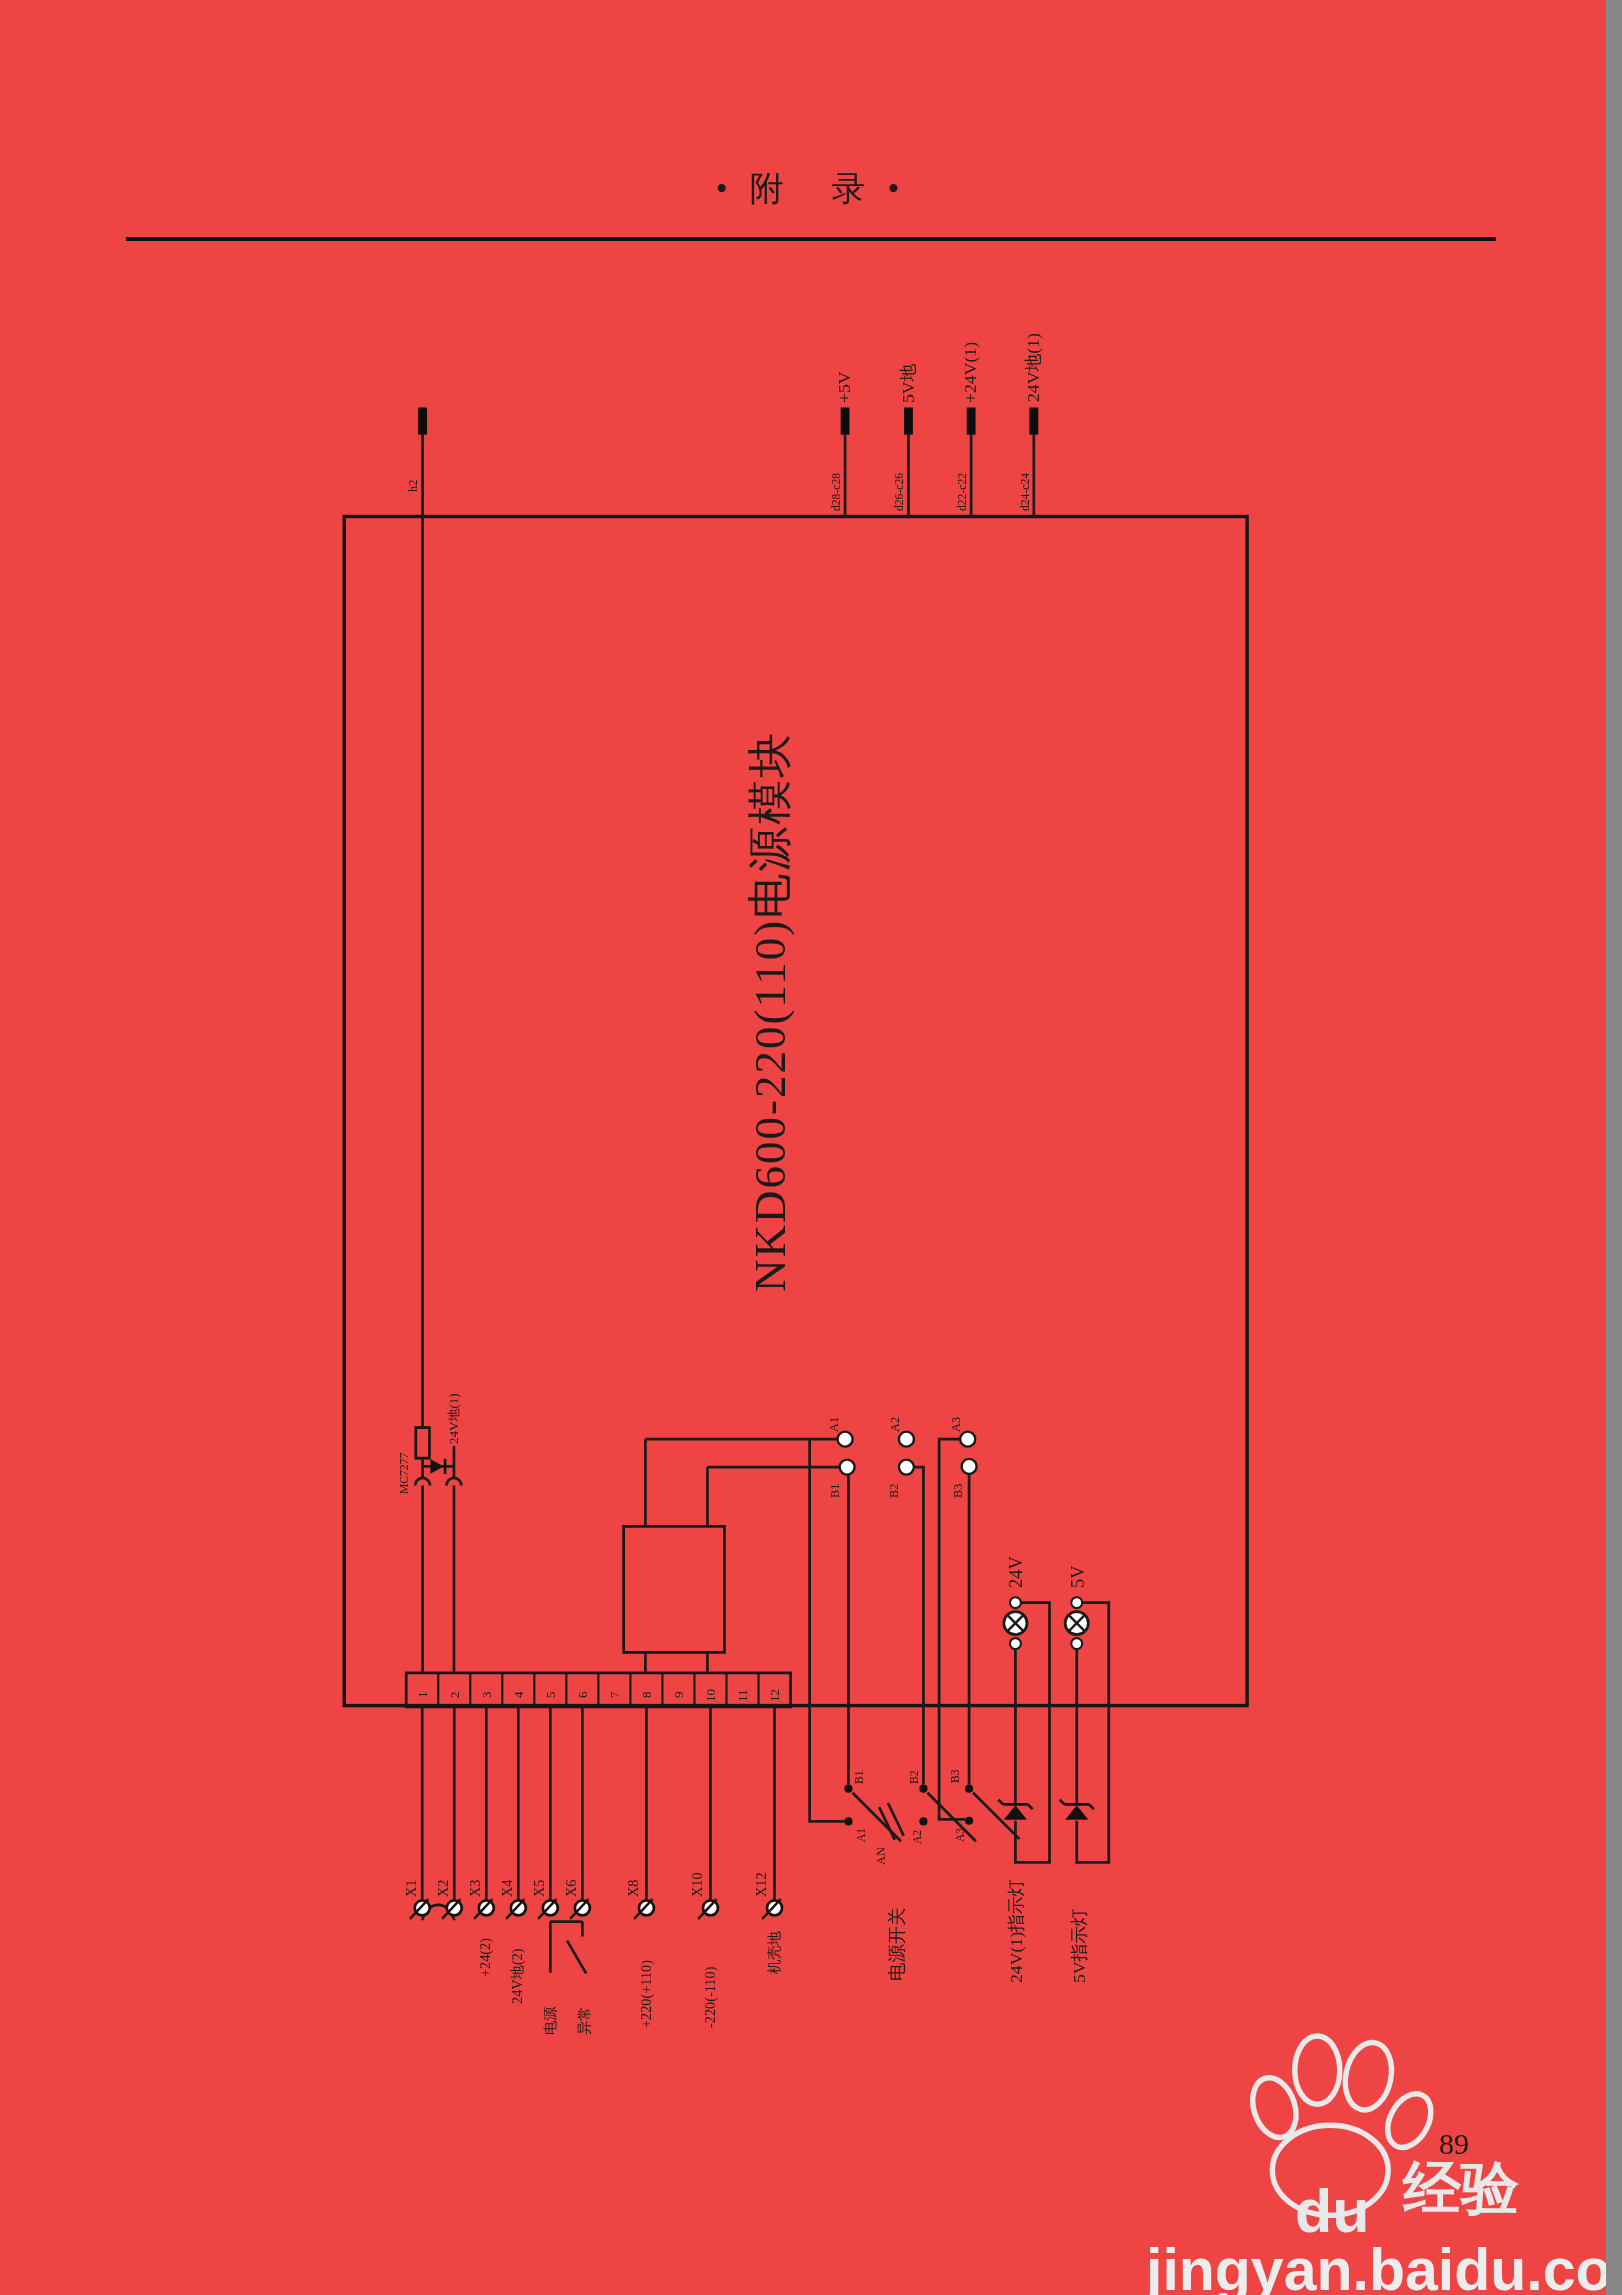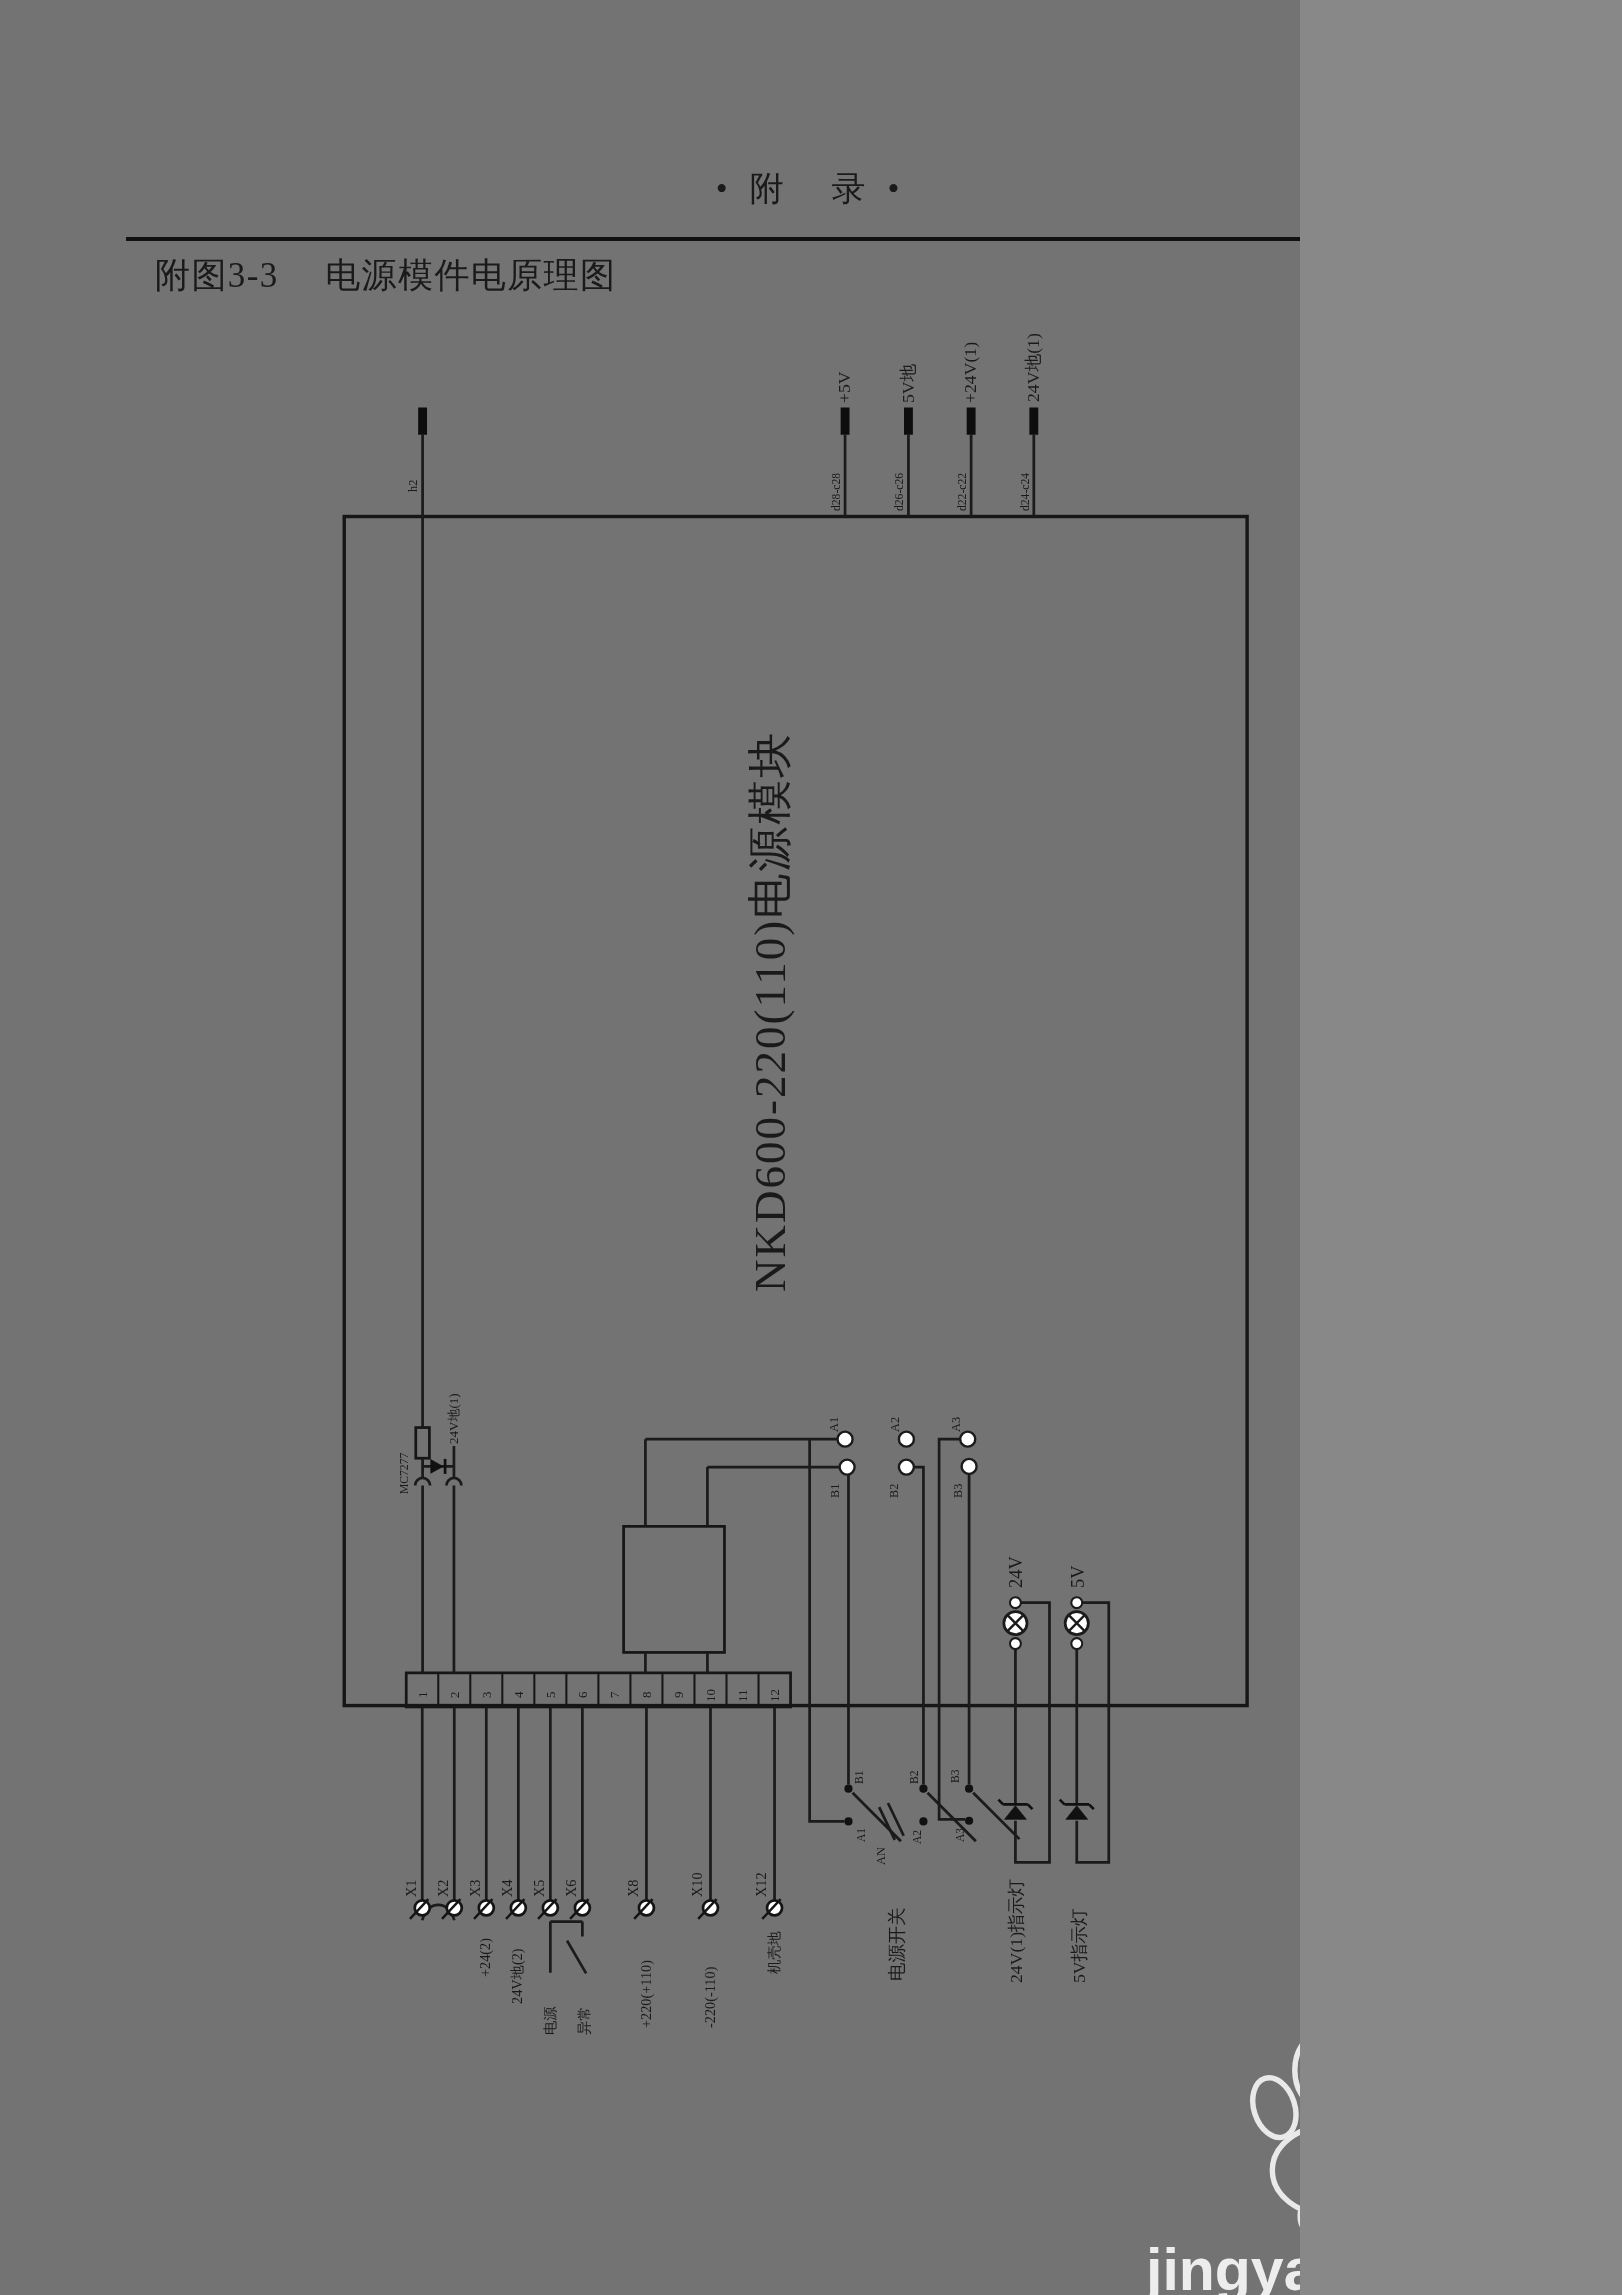--- a/index.html
+++ b/index.html
@@ -1,16 +1,16 @@
 <!DOCTYPE html>
 <html style="font-size:11px"><head>
 <meta charset="utf-8">
 <style>
   html,body{margin:0;padding:0;background:#888;}
-  .page{position:relative;width:1300px;height:2295px;background:#737373;overflow:hidden;
+  .page{position:relative;width:1606px;height:2295px;background:#ef4444;overflow:hidden;
         font-family:"Liberation Serif",serif;color:#1a1a1a;}
   .t{position:absolute;line-height:1;white-space:nowrap;}
   .v{transform-origin:0 0;transform:rotate(-90deg);}
   .hr{position:absolute;background:#111;}
   .wm{font-family:"Liberation Sans",sans-serif;font-weight:bold;}
   svg{position:absolute;left:0;top:0;}
 </style>
 </head>
 <body>
 
@@ -119,21 +119,20 @@
       <path fill="none" stroke-width="4" d="M653 2141 V2163"></path>
       <polygon points="1474,2670 1506,2670 1490,2650"></polygon>
       <path fill="none" stroke-width="4" d="M1472 2648 H1508 M1472 2648 L1465 2641 M1508 2648 L1515 2655"></path>
       <polygon points="1564,2670 1596,2670 1580,2650"></polygon>
       <path fill="none" stroke-width="4" d="M1562 2648 H1598 M1562 2648 L1555 2641 M1598 2648 L1605 2655"></path>
     </g>
   </svg>
 
   <div class="t" style="left:0;top:172px;width:1622px;text-align:center;font-size:34px;letter-spacing:6.8px;">• 附　录 •</div>
   <div class="hr" style="left:126px;top:237px;width:1370px;height:4.1px;"></div>
-  <div class="t" style="left:155px;top:258px;font-size:35px;letter-spacing:1.4px;">附图3-3　 电源模件电原理图</div>
 
   <div class="t v" style="left:748px;top:1292px;font-size:45px;letter-spacing:2px;">NKD600-220(110)电源模块</div>
 
   <div class="t v" style="left:836px;top:403px;font-size:17.7px;">+5V</div>
   <div class="t v" style="left:900px;top:403px;font-size:17.7px;">5V地</div>
   <div class="t v" style="left:962px;top:403px;font-size:17.7px;">+24V(1)</div>
   <div class="t v" style="left:1025px;top:402px;font-size:17.7px;">24V地(1)</div>
   <div class="t v" style="left:831px;top:511px;font-size:11.6px;">d28-c28</div>
   <div class="t v" style="left:894px;top:511px;font-size:11.6px;">d26-c26</div>
   <div class="t v" style="left:957px;top:511px;font-size:11.6px;">d22-c22</div>

